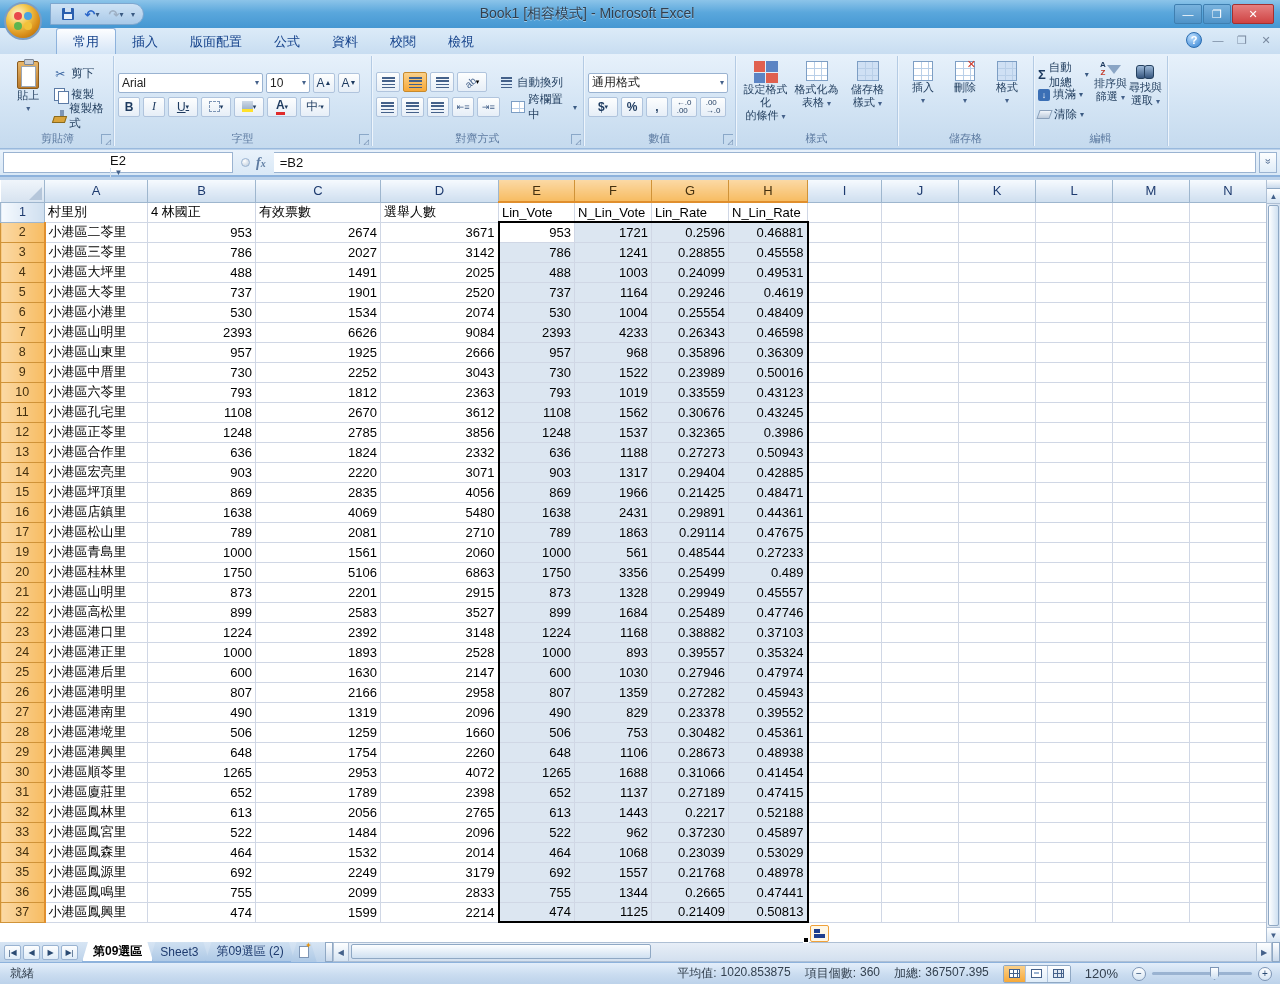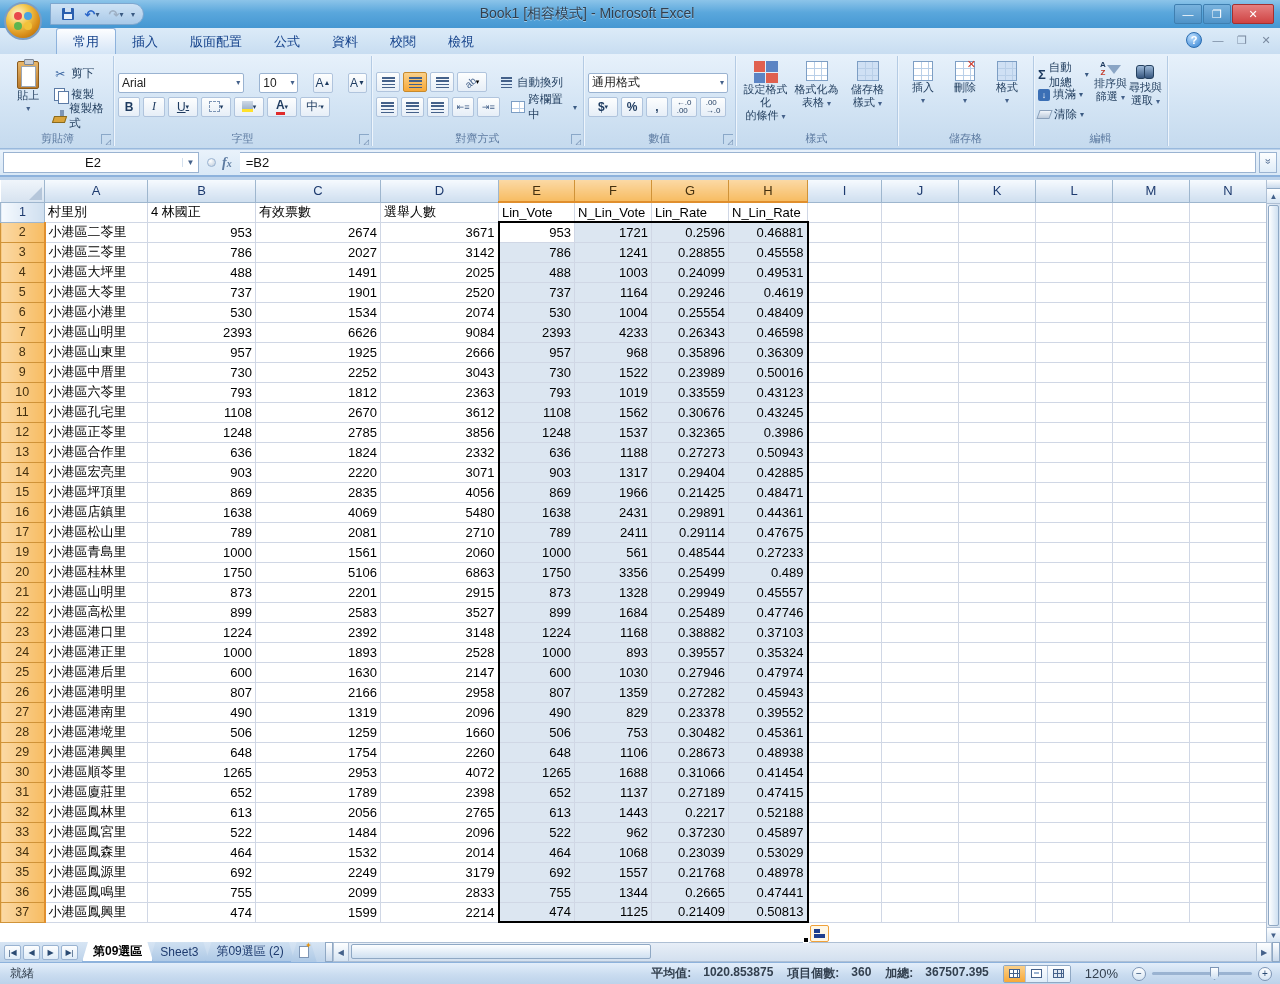--- a/index.html
+++ b/index.html
@@ -82,21 +82,21 @@
   .editrow { display:flex; align-items:center; gap:3px; height:19px; font-size:11.5px; color:#254161; }
   .sigma { font-weight:bold; color:#1d3a5f; font-size:13px; }
   .funnel { width:0; height:0; border-left:7px solid transparent; border-right:7px solid transparent; border-top:9px solid #8aa5c5; }
   .binoc { width:18px; height:12px; position:relative; }
   .binoc:before,.binoc:after { content:""; position:absolute; top:0; width:8px; height:12px; border-radius:3px; background:linear-gradient(#9db9d8,#35557e); border:1px solid #24405f; }
   .binoc:before { left:0; } .binoc:after { right:0; }
 
   
   #formulabar { position:absolute; left:0; top:150px; width:1280px; height:27px; background:linear-gradient(#e9f2fb,#d9e8f6);
     border-bottom:2px solid #8db2dc; display:flex; align-items:center; padding:2px 3px; }
-  #namebox { width:196px; height:21px; background:#fff; border:1px solid #9ab3d1; display:flex; align-items:center; }
+  #namebox { width:230px; height:21px; background:#fff; border:1px solid #9ab3d1; display:flex; align-items:center;flex-direction:column; }
   #namebox .val { flex:1; text-align:center; font-size:13px; color:#111; }
   #namebox .drop { width:16px; font-size:8px; color:#44618a; text-align:center; border-left:1px solid #d4e0ee; }
   .fx-pill { height:21px; display:flex; align-items:center; gap:6px; padding:0 8px; background:linear-gradient(#f3f8fd,#dcea f7); }
   .fx { font-style:italic; font-family:"Liberation Serif",serif; font-weight:bold; color:#5c7aa0; font-size:14px; }
   .pill-dot { width:9px; height:9px; border-radius:50%; background:radial-gradient(circle at 35% 30%,#fff,#b9c9da); border:1px solid #9ab3d1; }
   #formula-input { flex:1; height:21px; background:#fff; border:1px solid #9ab3d1; border-left:none; display:flex; align-items:center;
     padding:0 6px; font-size:13px; color:#111; font-family:"Liberation Sans",sans-serif; }
   .fb-chevron { width:18px; height:21px; background:linear-gradient(#fdfeff,#dfecf8); border:1px solid #9ab3d1; margin-left:3px;
     display:flex; align-items:center; justify-content:center; color:#44618a; font-size:10px; }
   .fb-chevron span { display:inline-block; transform:rotate(-90deg); letter-spacing:-2px; }
@@ -159,21 +159,21 @@
   .hs-thumb { position:absolute; left:2px; top:1px; height:calc(100% - 3px); width:300px;
     background:linear-gradient(#fdfeff,#cfe0f1); border:1px solid #8fa8c4; border-radius:2px; }
   .hs-split { width:8px; background:linear-gradient(#fdfeff,#c9d9ec); border:1px solid #8fa8c4; }
 
   
   #statusbar { position:absolute; left:0; top:962px; width:1280px; height:22px;
     background:linear-gradient(#e3eefa,#cadcf0 55%,#bcd2ea); border-top:1px solid #8db2dc; display:flex; align-items:center;
     color:#33404f; font-size:12px; }
   #status-mode { padding-left:10px; }
   #status-right { margin-left:auto; display:flex; align-items:center; gap:14px; padding-right:8px; }
-  .agg { display:flex; gap:12px;font-weight:bold; }
+  .agg { display:flex; gap:4px; }
   .view-btns { display:flex; border:1px solid #8fa8c4; border-radius:2px; overflow:hidden; }
   .view-btn { width:22px; height:16px; display:flex; align-items:center; justify-content:center; background:linear-gradient(#fdfeff,#dfecf8); border-right:1px solid #b0c4dd; }
   .view-btn.on { background:linear-gradient(#fbd18a,#f7a938); }
   .vb-ic { width:11px; height:9px; border:1px solid #44618a; background:
      linear-gradient(#44618a 0 0) 0 3px/11px 1px no-repeat,
      linear-gradient(#44618a 0 0) 3px 0/1px 9px no-repeat,
      linear-gradient(#44618a 0 0) 7px 0/1px 9px no-repeat,#fff; }
   .vb-ic2 { width:11px; height:9px; border:1px solid #44618a; background:#fff; position:relative; }
   .vb-ic2:after { content:""; position:absolute; left:2px; top:2px; right:2px; height:2px; background:#9ab3d1; }
   .zoom-ctrl { display:flex; align-items:center; gap:6px; }
@@ -260,21 +260,21 @@
             <span>複製格式</span>
           </div>
       </div>
     </div>
     <div class="rg-label">剪貼簿</div>
     <span class="launcher"></span>
   </div>
 
   <div class="rgroup" style="width:258px">
     <div class="rg-body" style="flex-direction:column;justify-content:center;gap:4px">
-      <div style="display:flex;gap:15px;align-items:flex-start">
+      <div style="display:flex;gap:3px;align-items:flex-start">
         <span class="combo" style="width:145px">
             <span>Arial</span>
             <span class="drop">▾</span>
           </span>
         <span class="combo" style="width:44px">
             <span>10</span>
             <span class="drop">▾</span>
           </span>
         <span class="fontbtn">A<sup style="font-size:7px">▲</sup></span>
         <span class="fontbtn">A<sup style="font-size:7px">▼</sup></span>
@@ -791,21 +791,21 @@
           <td class=""></td>
           <td class=""></td>
         </tr>
         <tr>
           <th class="rowhdr hl">17</th>
           <td class="">小港區松山里</td>
           <td class="num">789</td>
           <td class="num">2081</td>
           <td class="num">2710</td>
           <td class="num sel sel-l">789</td>
-          <td class="num sel">2411</td>
+          <td class="num sel">1863</td>
           <td class="num sel">0.29114</td>
           <td class="num sel sel-r">0.47675</td>
           <td class=""></td>
           <td class=""></td>
           <td class=""></td>
           <td class=""></td>
           <td class=""></td>
           <td class=""></td>
         </tr>
         <tr>

